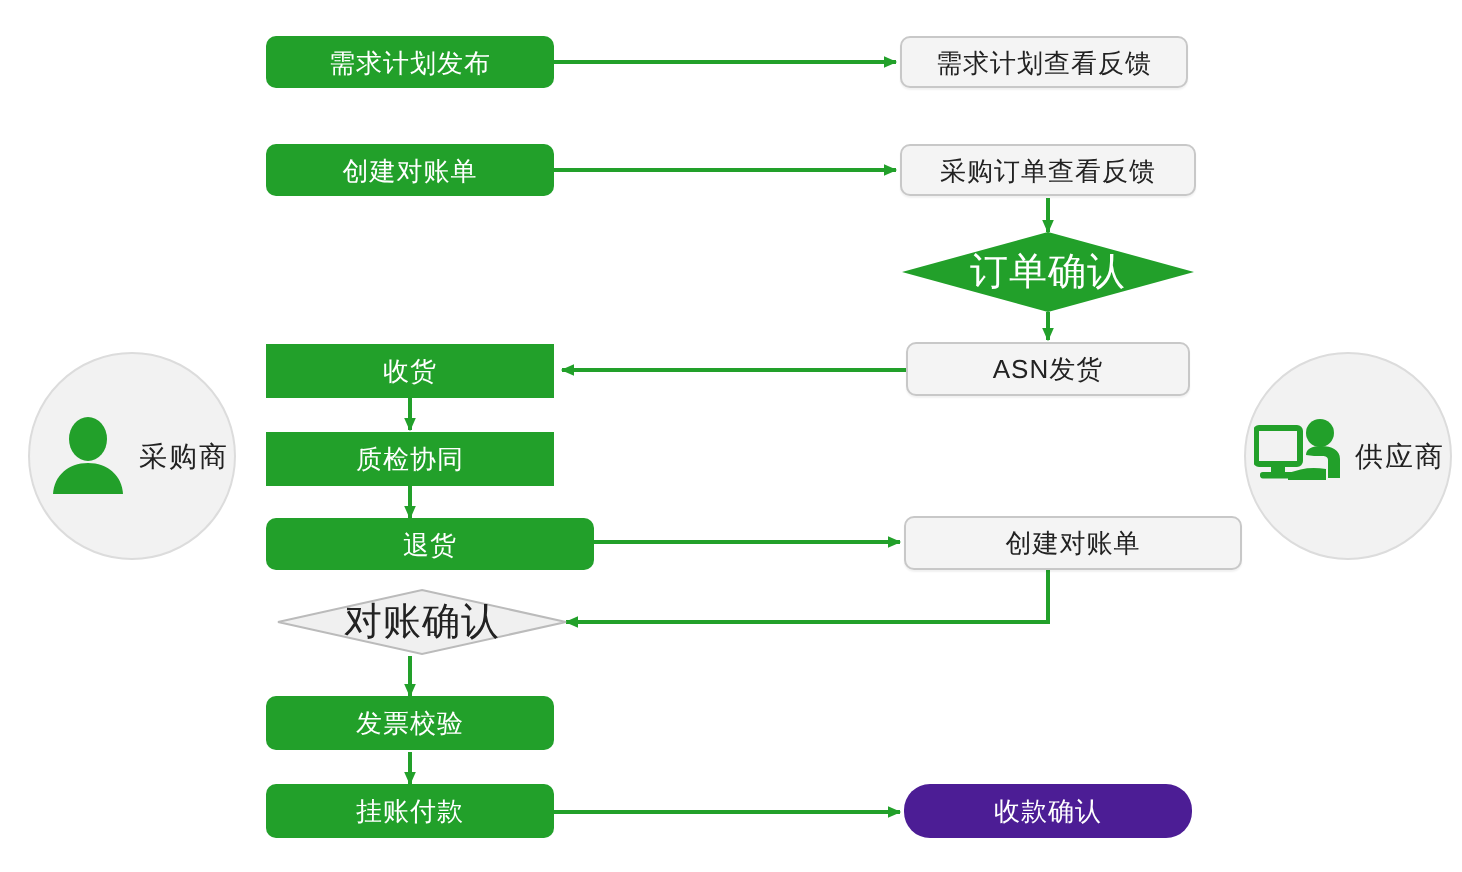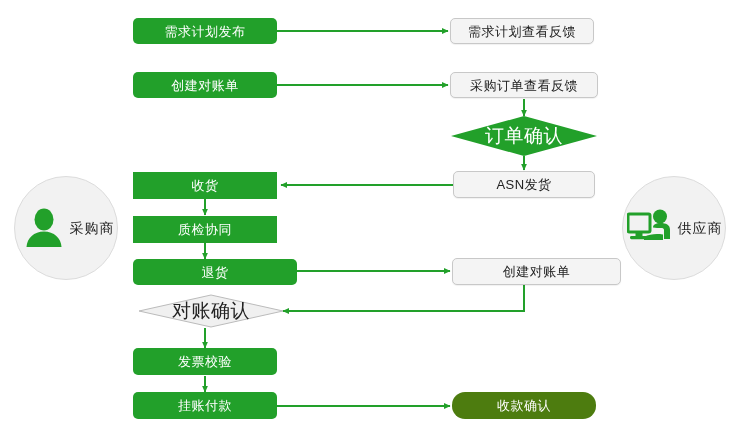--- a/index.html
+++ b/index.html
@@ -42,21 +42,21 @@
   .node.green {
     background: #22a02a;
     color: #ffffff;
   }
   .node.green-round {
     background: #22a02a;
     color: #ffffff;
     border-radius: 5px;
   }
   .node.orange {
-    background: #4d7c0f;
+    background: #4c1d95;
     color: #ffffff;
     border-radius: 13px;
   }
   .node.plain {
     background: #f4f4f4;
     color: #222222;
     border: 1px solid #c8c8c8;
     border-radius: 5px;
     box-shadow: 0 1px 1px rgba(0,0,0,0.06);
   }

